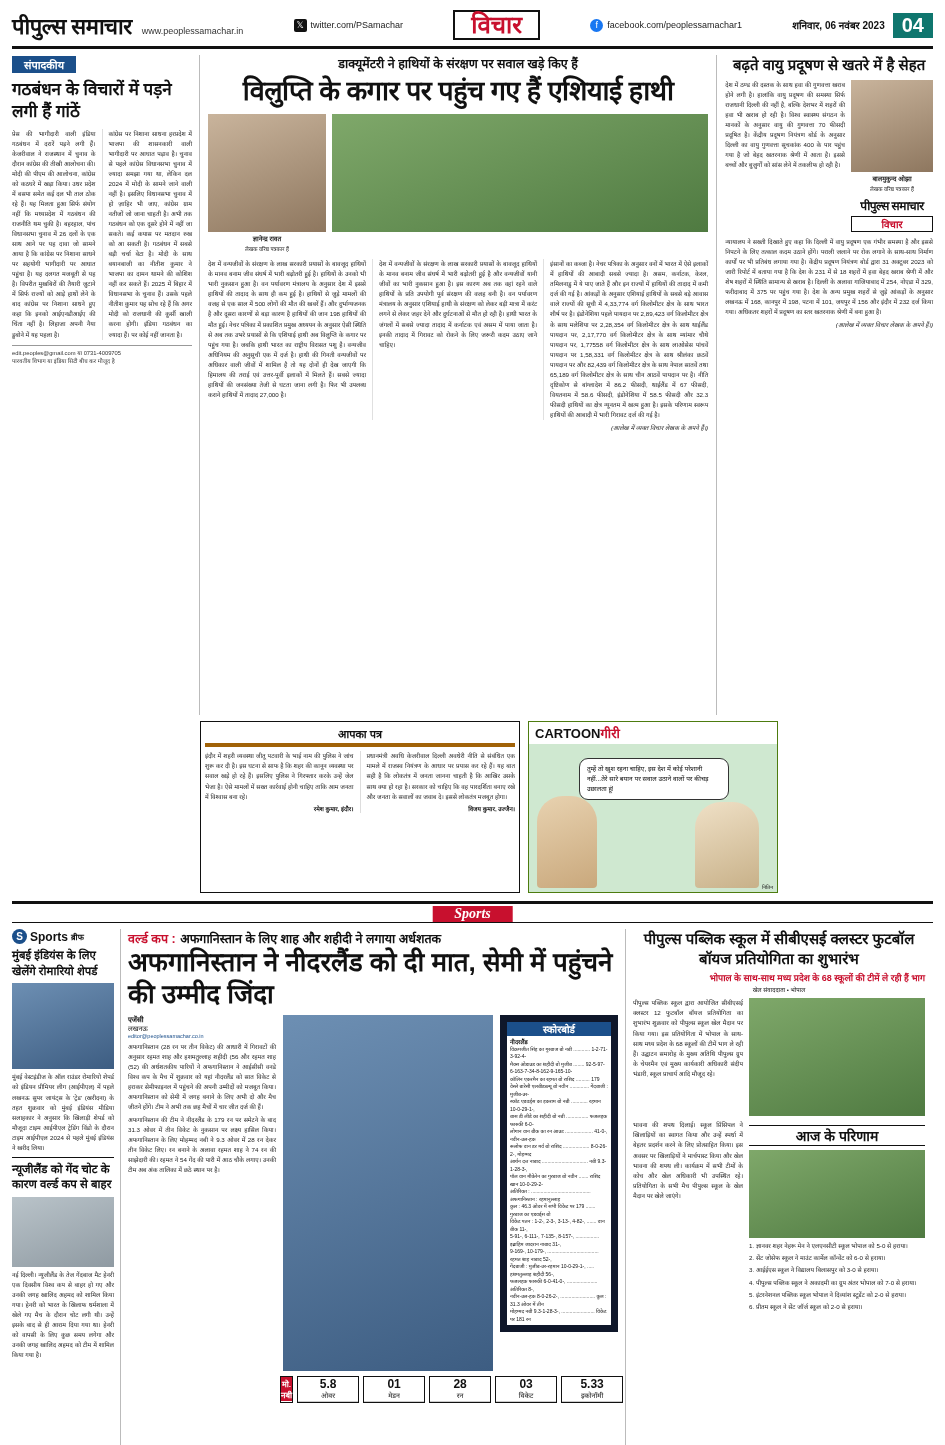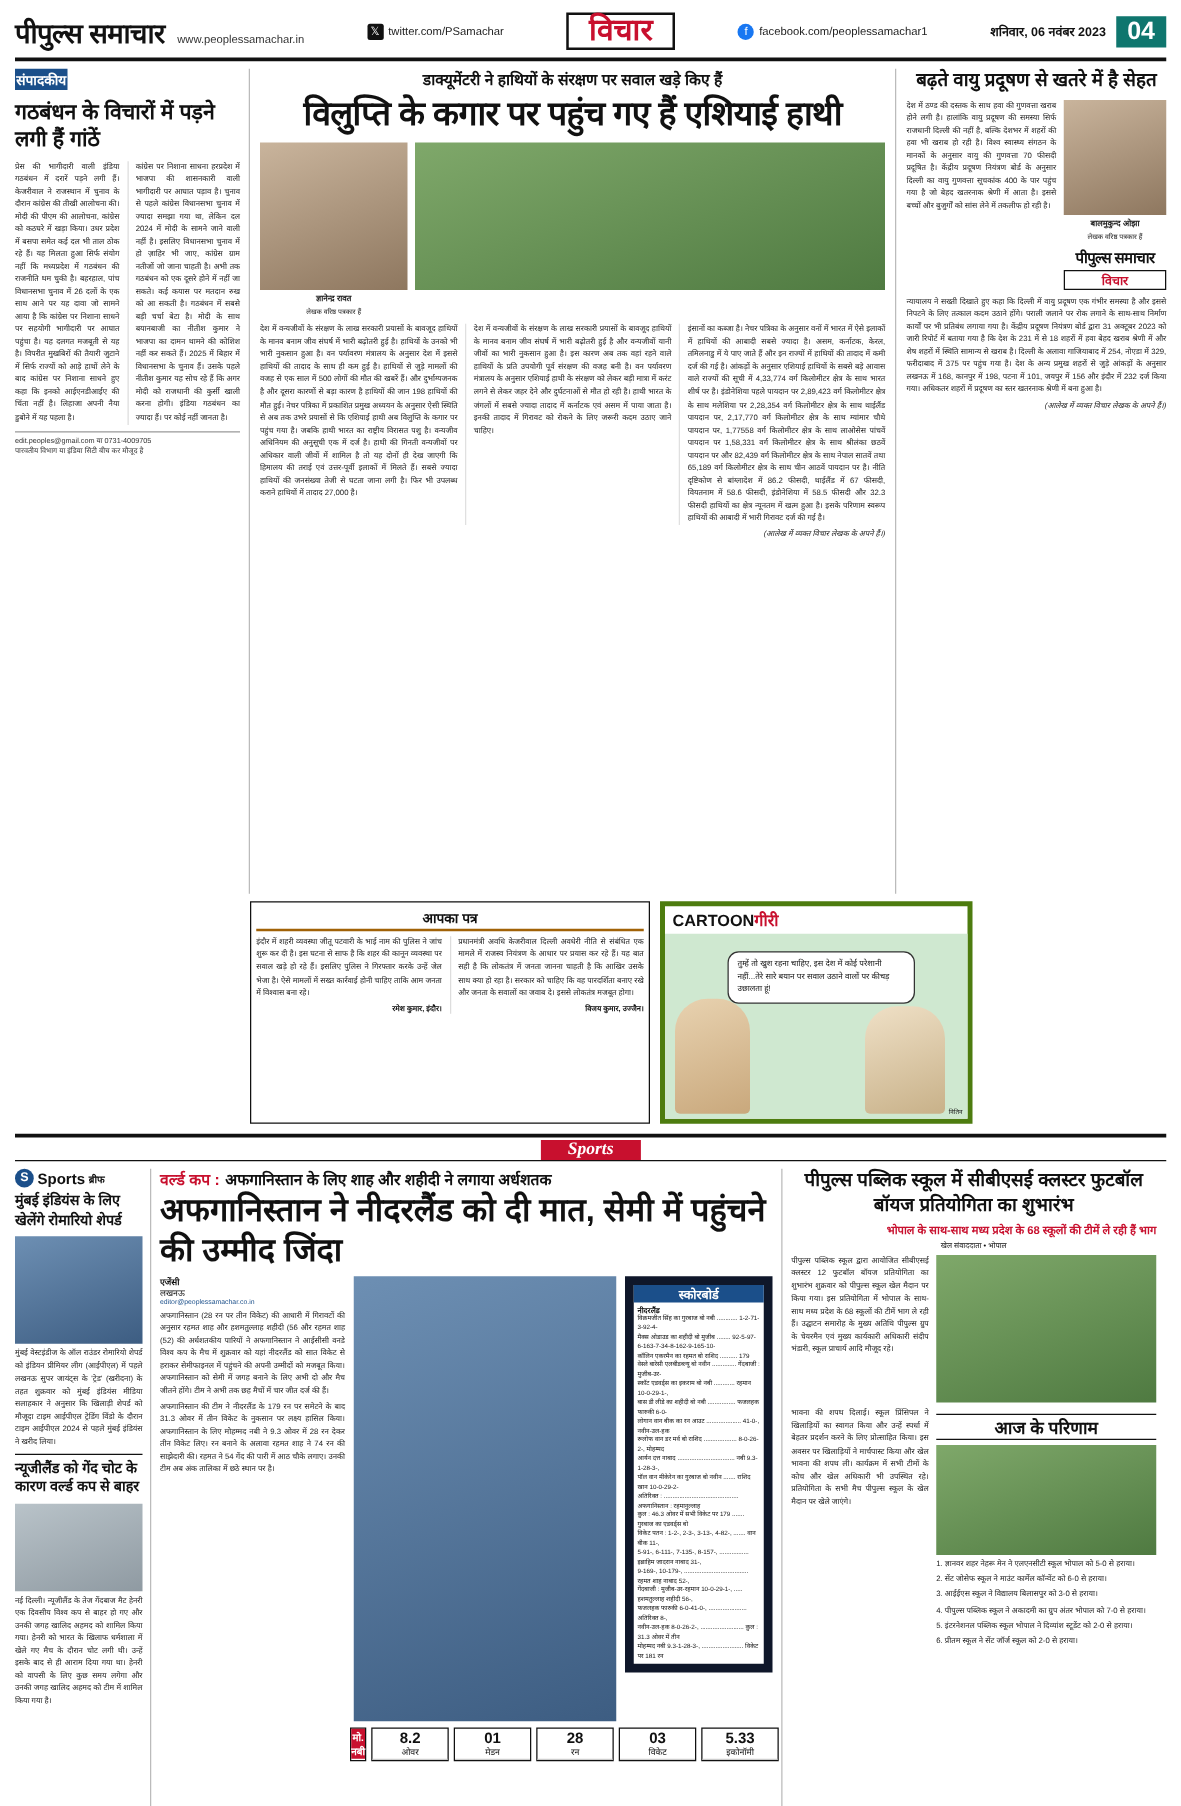--- a/index.html
+++ b/index.html
@@ -22,21 +22,21 @@
   .social .badge { width:13px; height:13px; background:#111; color:#fff; border-radius:2px;
     display:inline-flex; align-items:center; justify-content:center; font-size:9px; }
   .social .fb { background:#1877f2; border-radius:50%; }
   .section-title { font-size: 24px; font-weight:bold; color:#c8102e; border:2px solid #111;
     padding: 0px 16px; line-height:1.1; }
   .date-box { display:flex; align-items:center; gap:8px; }
   .date-text { font-size:10px; font-weight:bold; }
   .pageno { background:#0f766e; color:#fff; font-size:20px; font-weight:bold; padding:1px 9px; }
   .vdiv { border-left:1px solid #bbb; }
   .label-red { display:inline-block; background:#1b4f8a; color:#fff; font-size:11px;
-    font-weight:bold; padding:1px 1px; }
+    font-weight:bold; padding:1px 12px; }
   .body-text { font-size:6.2px; line-height:1.62; text-align:justify; color:#1a1a1a; }
   .caption { font-size:6.5px; text-align:center; color:#222; margin-top:2px; }
   .ph { background:#cfd6da; position:relative; overflow:hidden; }
 
   
   .topzone { display:flex; margin-top:6px; height:660px; }
   .col-left { width:188px; padding-right:7px; }
   .col-mid { width:520px; padding:0 8px; }
   .col-right { width:218px; padding-left:8px; }
 
@@ -49,27 +49,27 @@
     margin:4px 0 6px; letter-spacing:-0.5px; }
   .photo-row { display:flex; gap:6px; }
   .cols3 { display:flex; gap:6px; margin-top:6px; }
   .cols3 > div { flex:1; }
 
   .r-headline { font-size:15px; font-weight:bold; text-align:center; line-height:1.3; }
 
   
   .midzone { display:flex; margin-top:6px; }
   .letters-box { width:320px; border:1px solid #111; padding:4px; }
-  .letters-title { text-align:center; font-size:11px; font-weight:bold; border-bottom:2px solid #a16207;
+  .letters-title { text-align:center; font-size:11px; font-weight:bold; border-bottom:4px solid #a16207;
     padding-bottom:2px; margin-bottom:4px; }
   .letters-cols { display:flex; gap:6px; }
   .letters-cols > div { flex:1; }
   .sign { font-size:6px; text-align:right; font-weight:bold; margin-top:3px; }
 
-  .cartoon-box { width:250px; margin-left:8px; border:4px solid #4d7c0f; }
+  .cartoon-box { width:250px; margin-left:8px; border:1px solid #4d7c0f; }
   .cartoon-title { font-size:13px; font-weight:bold; padding:2px 6px; }
   .cartoon-title .red { color:#c8102e; }
   .cartoon-art { height:148px; background:#cfe8d0; position:relative; }
   .bubble { position:absolute; left:50px; top:14px; width:150px; background:#fff;
     border:1px solid #333; border-radius:9px; font-size:6.5px; padding:5px 7px; line-height:1.5; }
 
   
   .sports-bar { margin-top:8px; border-top:3px solid #111; border-bottom:1px solid #111; position:relative; height:22px; }
   .sports-tag { position:absolute; left:50%; transform:translateX(-50%); top:2px;
     background:#c8102e; color:#fff; font-size:14px; font-weight:bold; font-style:italic;
@@ -284,21 +284,21 @@
           </div>
         </div>
       </div>
 
       <div style="display:flex; gap:4px; margin-top:5px; justify-content:flex-start; margin-left:152px;">
         <div class="statcard">
           <div class="t">मो. नबी</div>
         </div>
         <div id="stat-cards" style="display:flex; gap:4px;">
             <div class="statcard">
-              <div class="v">8.2</div>
+              <div class="v">5.8</div>
               <div class="l">ओवर</div>
             </div>
             <div class="statcard">
               <div class="v">01</div>
               <div class="l">मेडन</div>
             </div>
             <div class="statcard">
               <div class="v">28</div>
               <div class="l">रन</div>
             </div>

